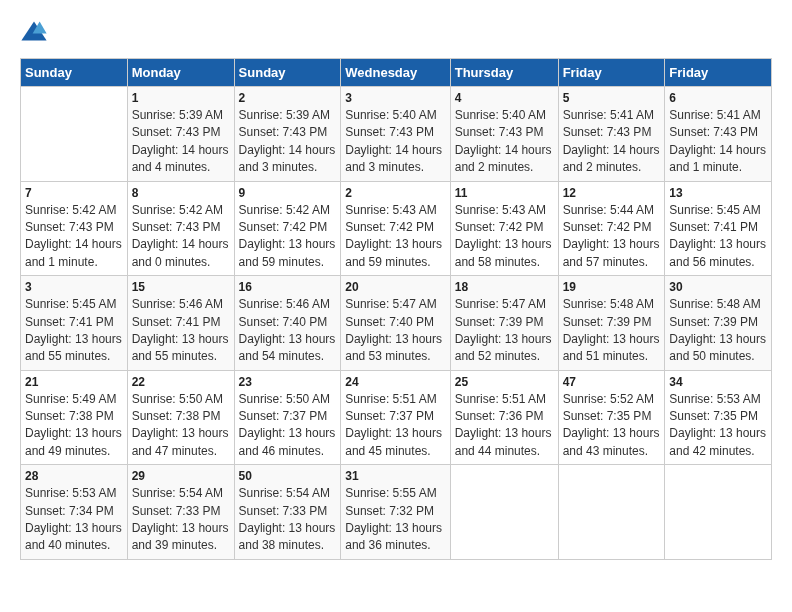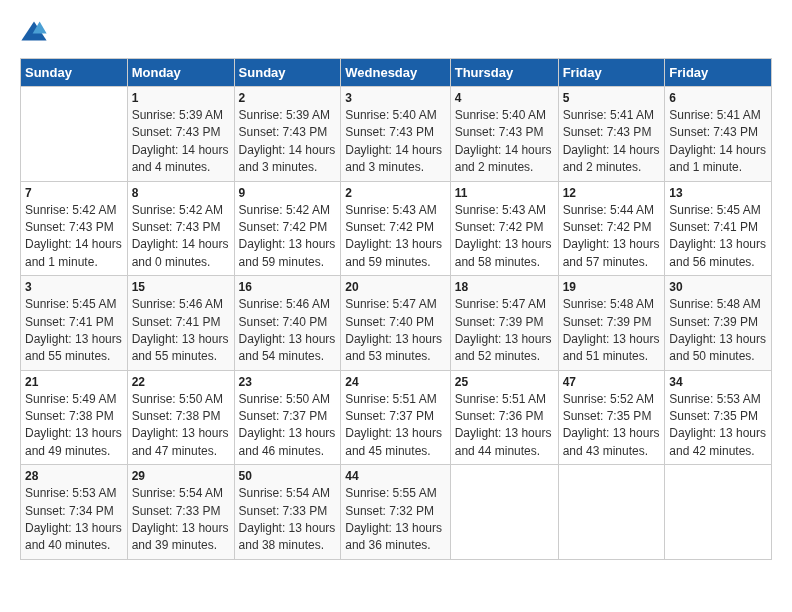--- a/index.html
+++ b/index.html
@@ -252,21 +252,21 @@
           </td>
           <td>
             <div class="day-num">29</div>
             <div class="day-detail">Sunrise: 5:54 AM<br>Sunset: 7:33 PM<br>Daylight: 13 hours and 39 minutes.</div>
           </td>
           <td>
             <div class="day-num">50</div>
             <div class="day-detail">Sunrise: 5:54 AM<br>Sunset: 7:33 PM<br>Daylight: 13 hours and 38 minutes.</div>
           </td>
           <td>
-            <div class="day-num">44</div>
+            <div class="day-num">31</div>
             <div class="day-detail">Sunrise: 5:55 AM<br>Sunset: 7:32 PM<br>Daylight: 13 hours and 36 minutes.</div>
           </td>
           <td class="empty-cell"></td>
           <td class="empty-cell"></td>
           <td class="empty-cell"></td>
         </tr>
       </tbody>
   </table>
 </div>
 

